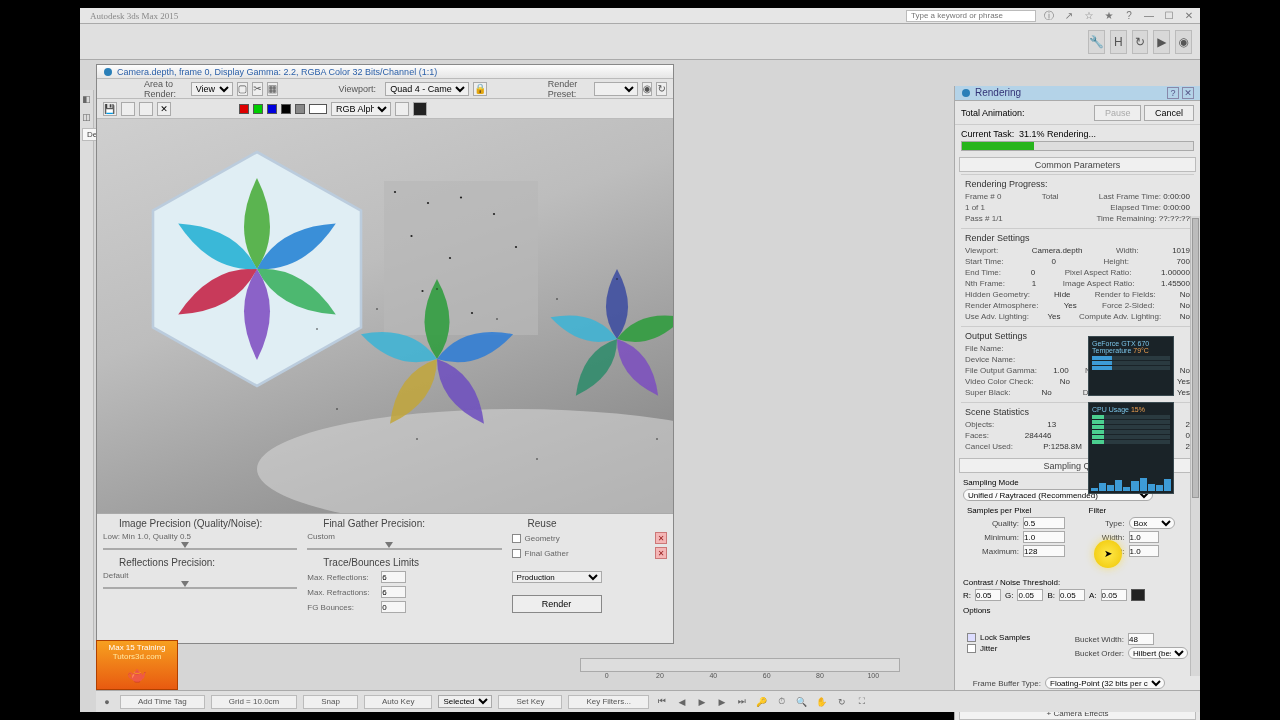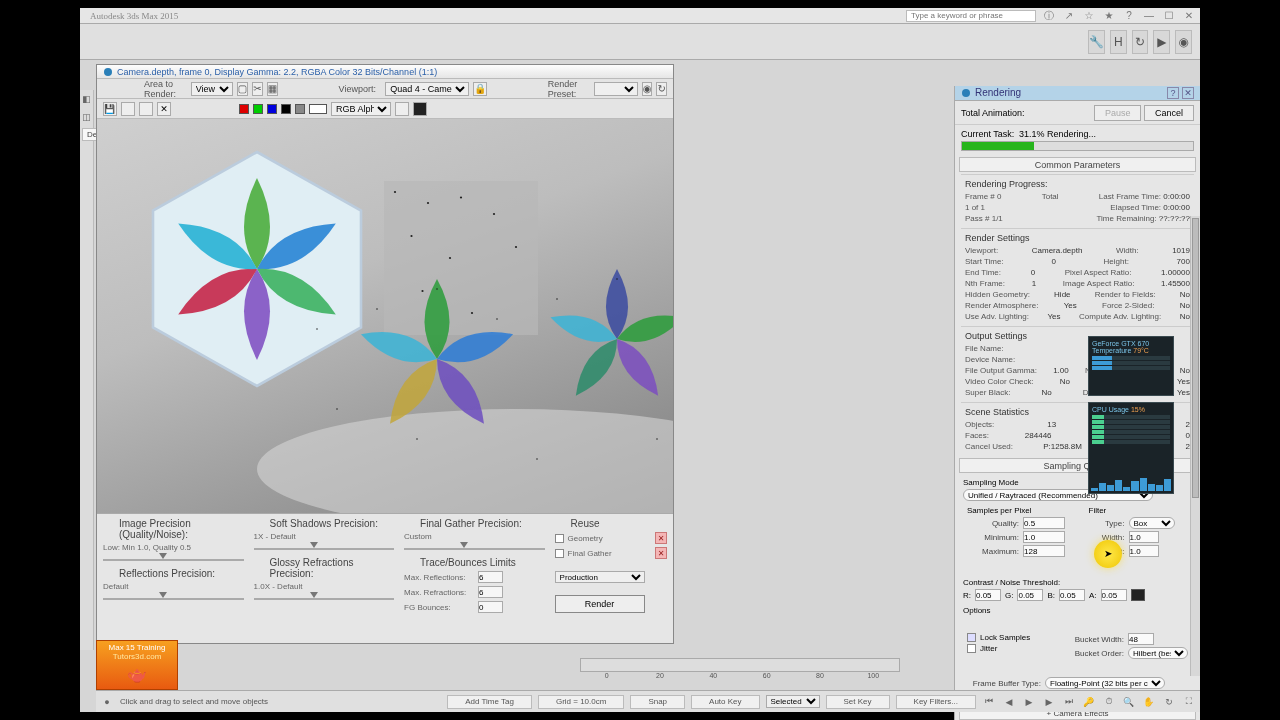--- a/index.html
+++ b/index.html
@@ -261,28 +261,20 @@
       <div class="rf-bottom">
         <div class="col">
           <span class="lbl">Image Precision (Quality/Noise):</span>
           <span class="val">Low: Min 1.0, Quality 0.5</span>
           <div class="slider"></div>
           <span class="lbl">Reflections Precision:</span>
           <span class="val">Default</span>
           <div class="slider"></div>
         </div>
         <div class="col">
-          <span class="lbl">Soft Shadows Precision:</span>
-          <span class="val">1X - Default</span>
-          <div class="slider"></div>
-          <span class="lbl">Glossy Refractions Precision:</span>
-          <span class="val">1.0X - Default</span>
-          <div class="slider"></div>
-        </div>
-        <div class="col">
           <span class="lbl">Final Gather Precision:</span>
           <span class="val">Custom</span>
           <div class="slider"></div>
           <span class="lbl">Trace/Bounces Limits</span>
           <div class="row">
               <span class="val" style="width:70px">Max. Reflections:</span>
               <input class="spin" value="6" style="">
             </div>
           <div class="row">
               <span class="val" style="width:70px">Max. Refractions:</span>
@@ -557,21 +549,20 @@
     </div>
 
     <div class="logo-bl">
       <div>Max 15 Training</div>
       <div style="color:#ffe8a0">Tutors3d.com</div>
       <div class="teapot">🫖</div>
     </div>
 
     <div class="status">
       <span class="mini-ico">●</span>
-      <span style="flex:1">Click and drag to select and move objects</span>
       <span class="cell">Add Time Tag</span>
       <span class="cell">Grid = 10.0cm</span>
       <span class="cell">Snap</span>
       <span class="cell">Auto Key</span>
       <select><option>Selected</option></select>
       <span class="cell">Set Key</span>
       <span class="cell">Key Filters...</span>
       <span class="mini-ico">⏮</span>
       <span class="mini-ico">◀</span>
       <span class="mini-ico">▶</span>

